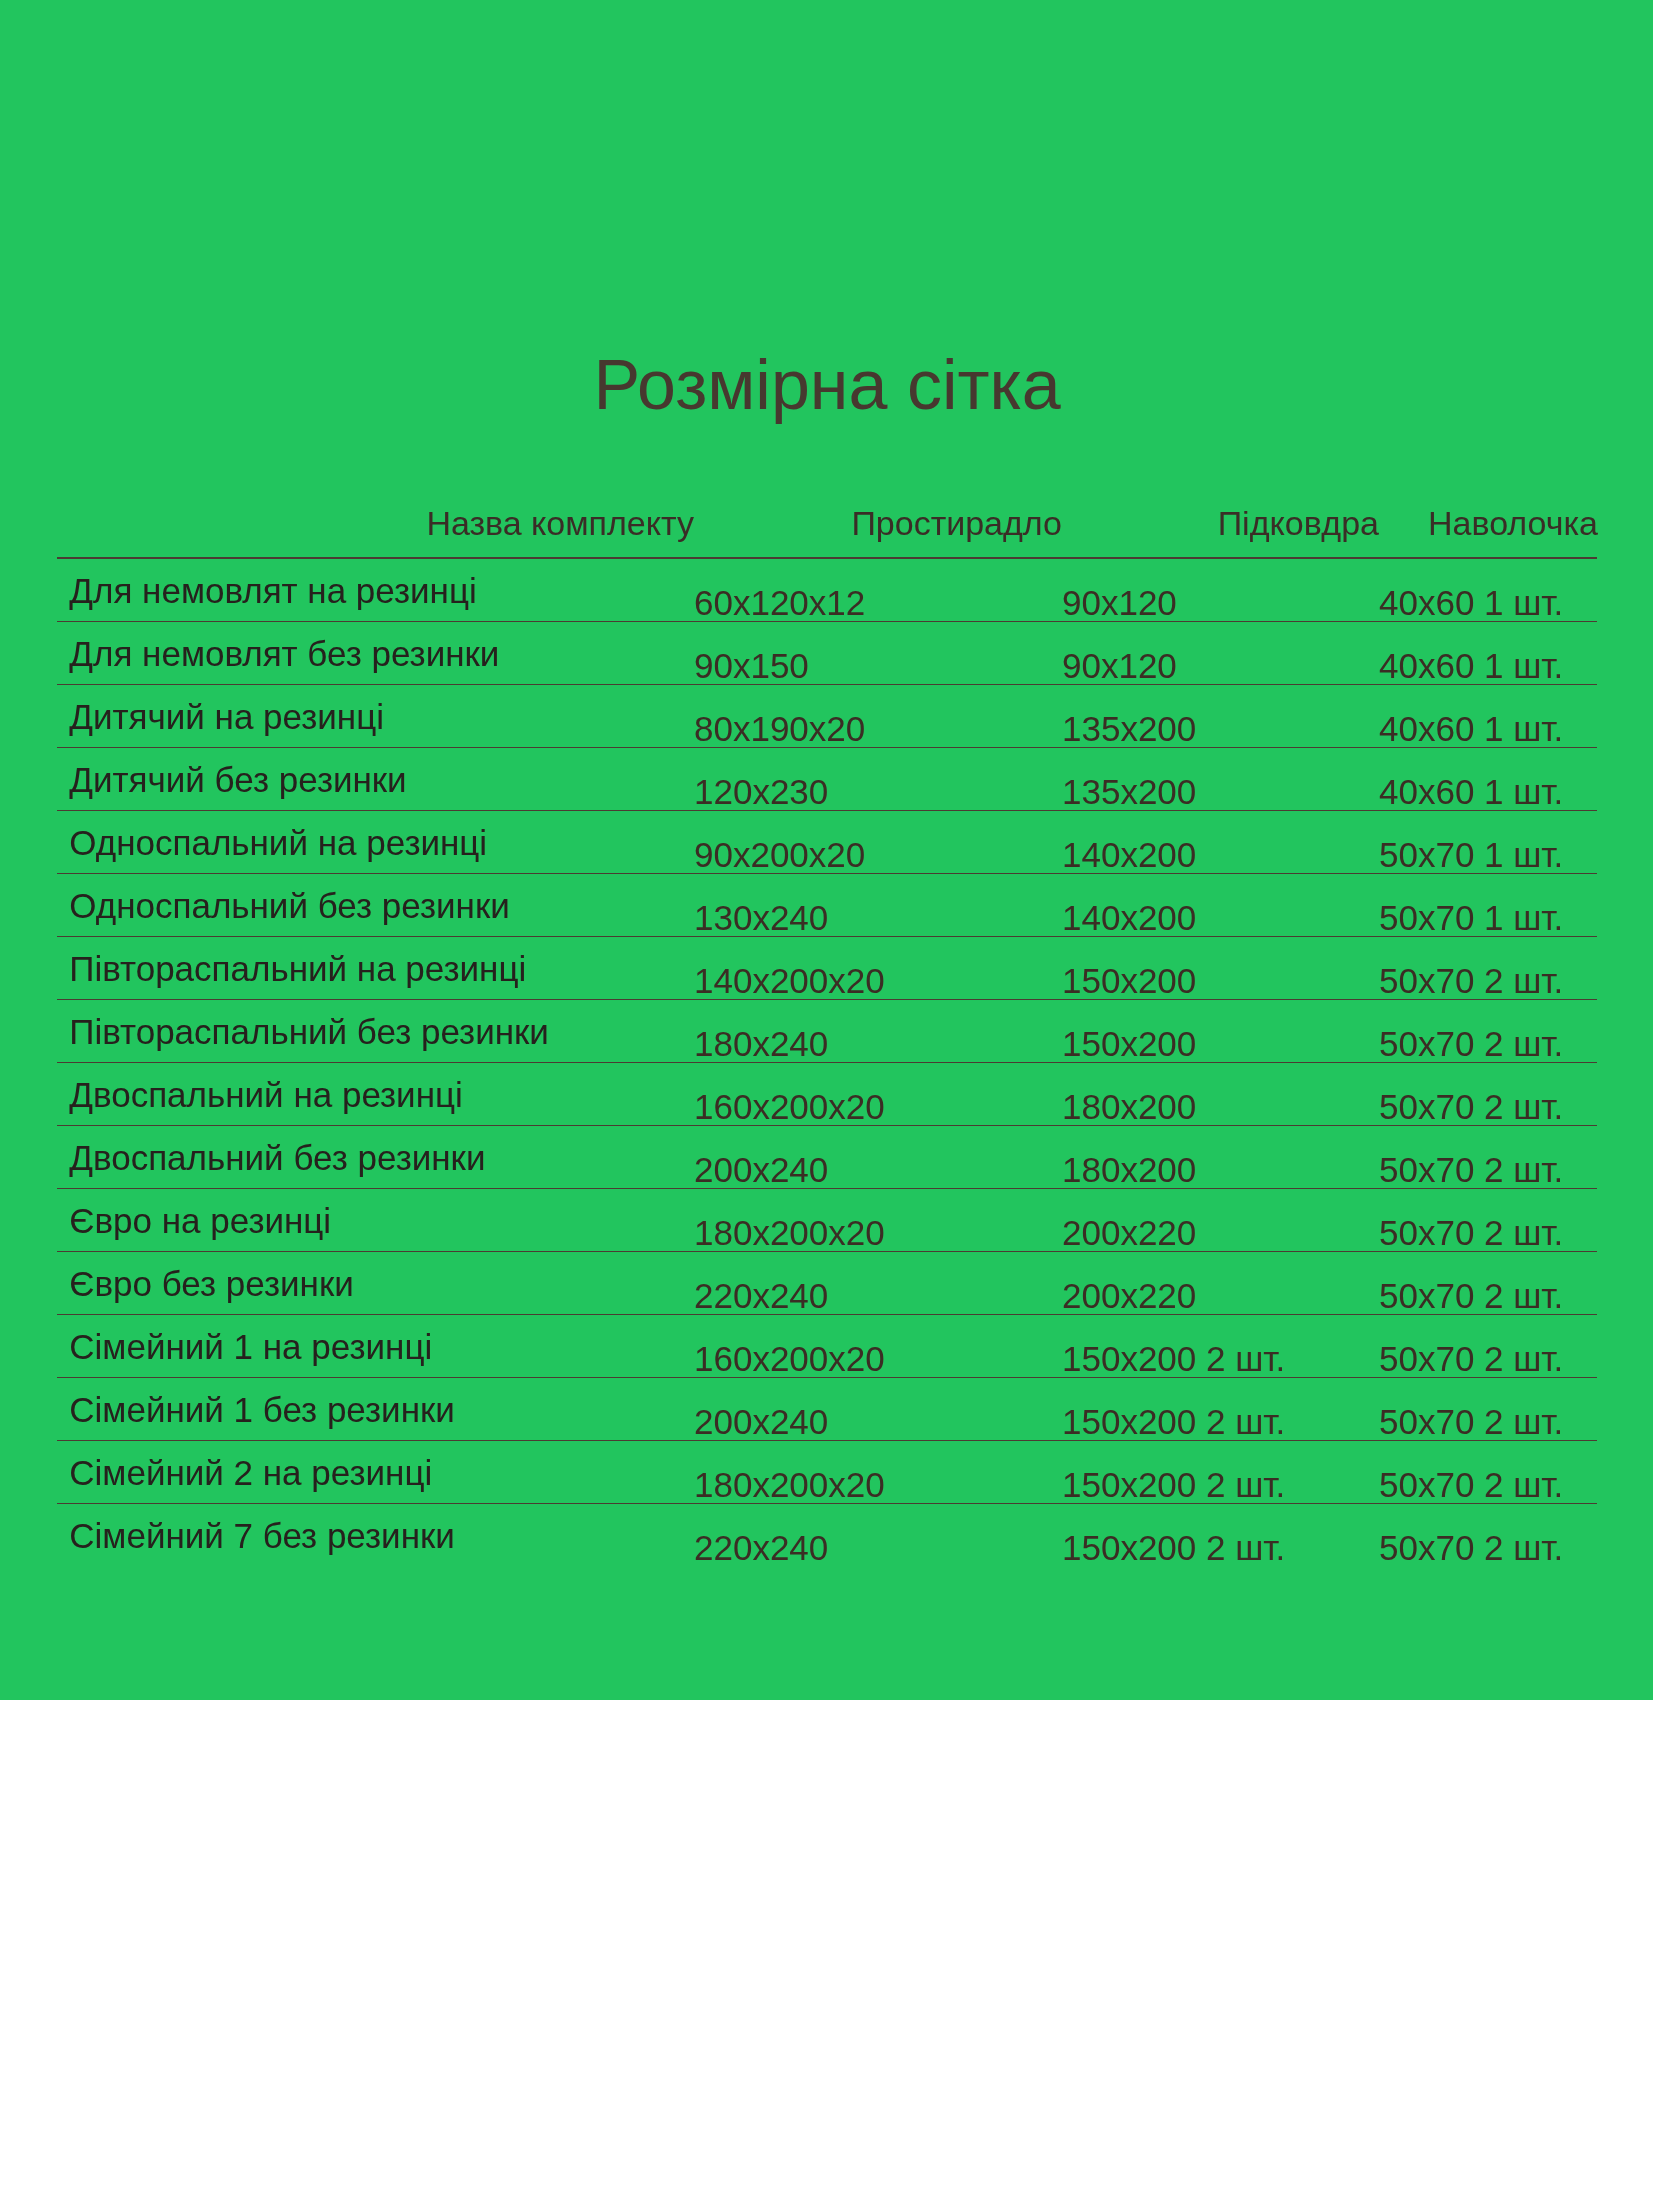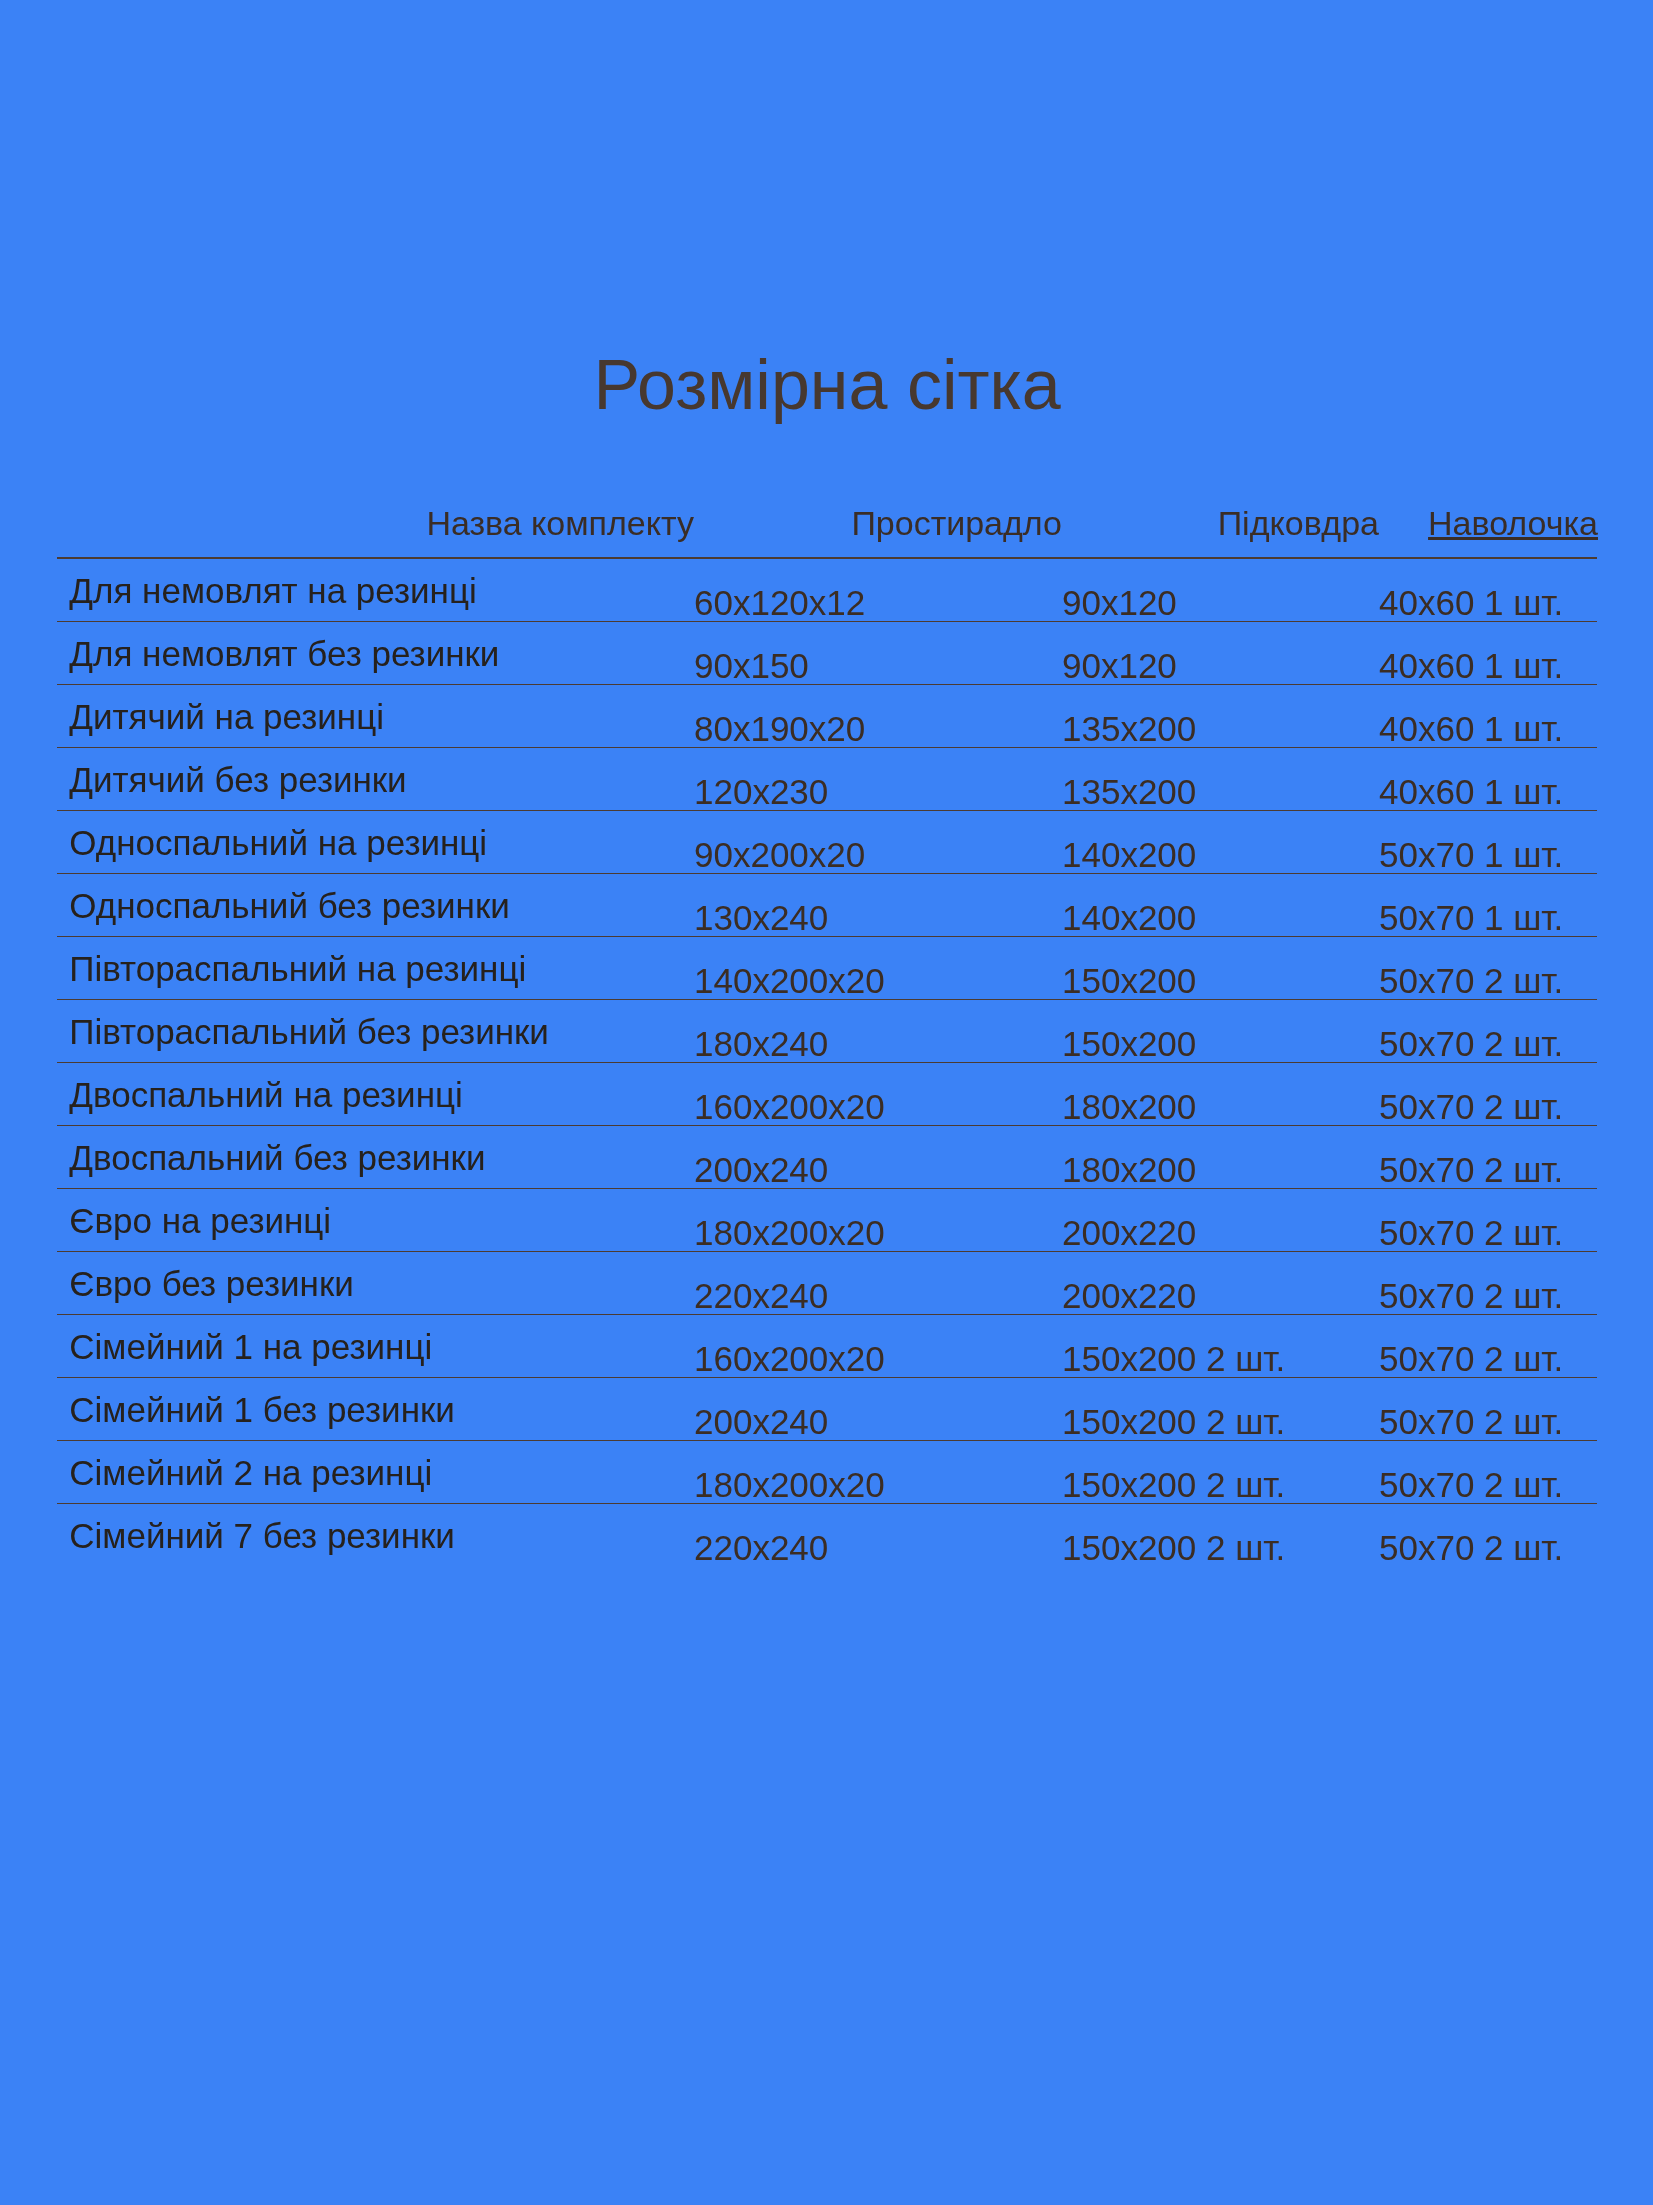--- a/index.html
+++ b/index.html
@@ -3,22 +3,22 @@
 <meta charset="utf-8">
 <style>
   html, body {
     margin: 0;
     padding: 0;
     background: #ffffff;
   }
   .page {
     position: relative;
     width: 1654px;
-    height: 2205px;
-    background: #3b82f6;
+    height: 1700px;
+    background: #22c55e;
     font-family: "Liberation Sans", "DejaVu Sans", sans-serif;
     overflow: hidden;
   }
   .title {
     position: absolute;
     top: 343px;
     left: 0;
     width: 100%;
     text-align: center;
     font-size: 70px;
@@ -48,21 +48,21 @@
     border-bottom: none;
   }
   .hcell {
     font-size: 34px;
     color: #3a2d26;
     white-space: nowrap;
   }
   .h0 { padding-left: 102px; }
   .h1 { padding-left: 6.5px; }
   .h2 { padding-left: 18px; }
-  .h3 { padding-left: 0; text-decoration: underline; }
+  .h3 { padding-left: 0; }
   .cell {
     font-size: 35px;
     white-space: nowrap;
   }
   .c0 { padding-left: 12.3px; color: #26211d; }
   .c1, .c2, .c3 { color: #3b2d24; margin-top: 24px; }
 </style>
 </head>
 <body>
 

